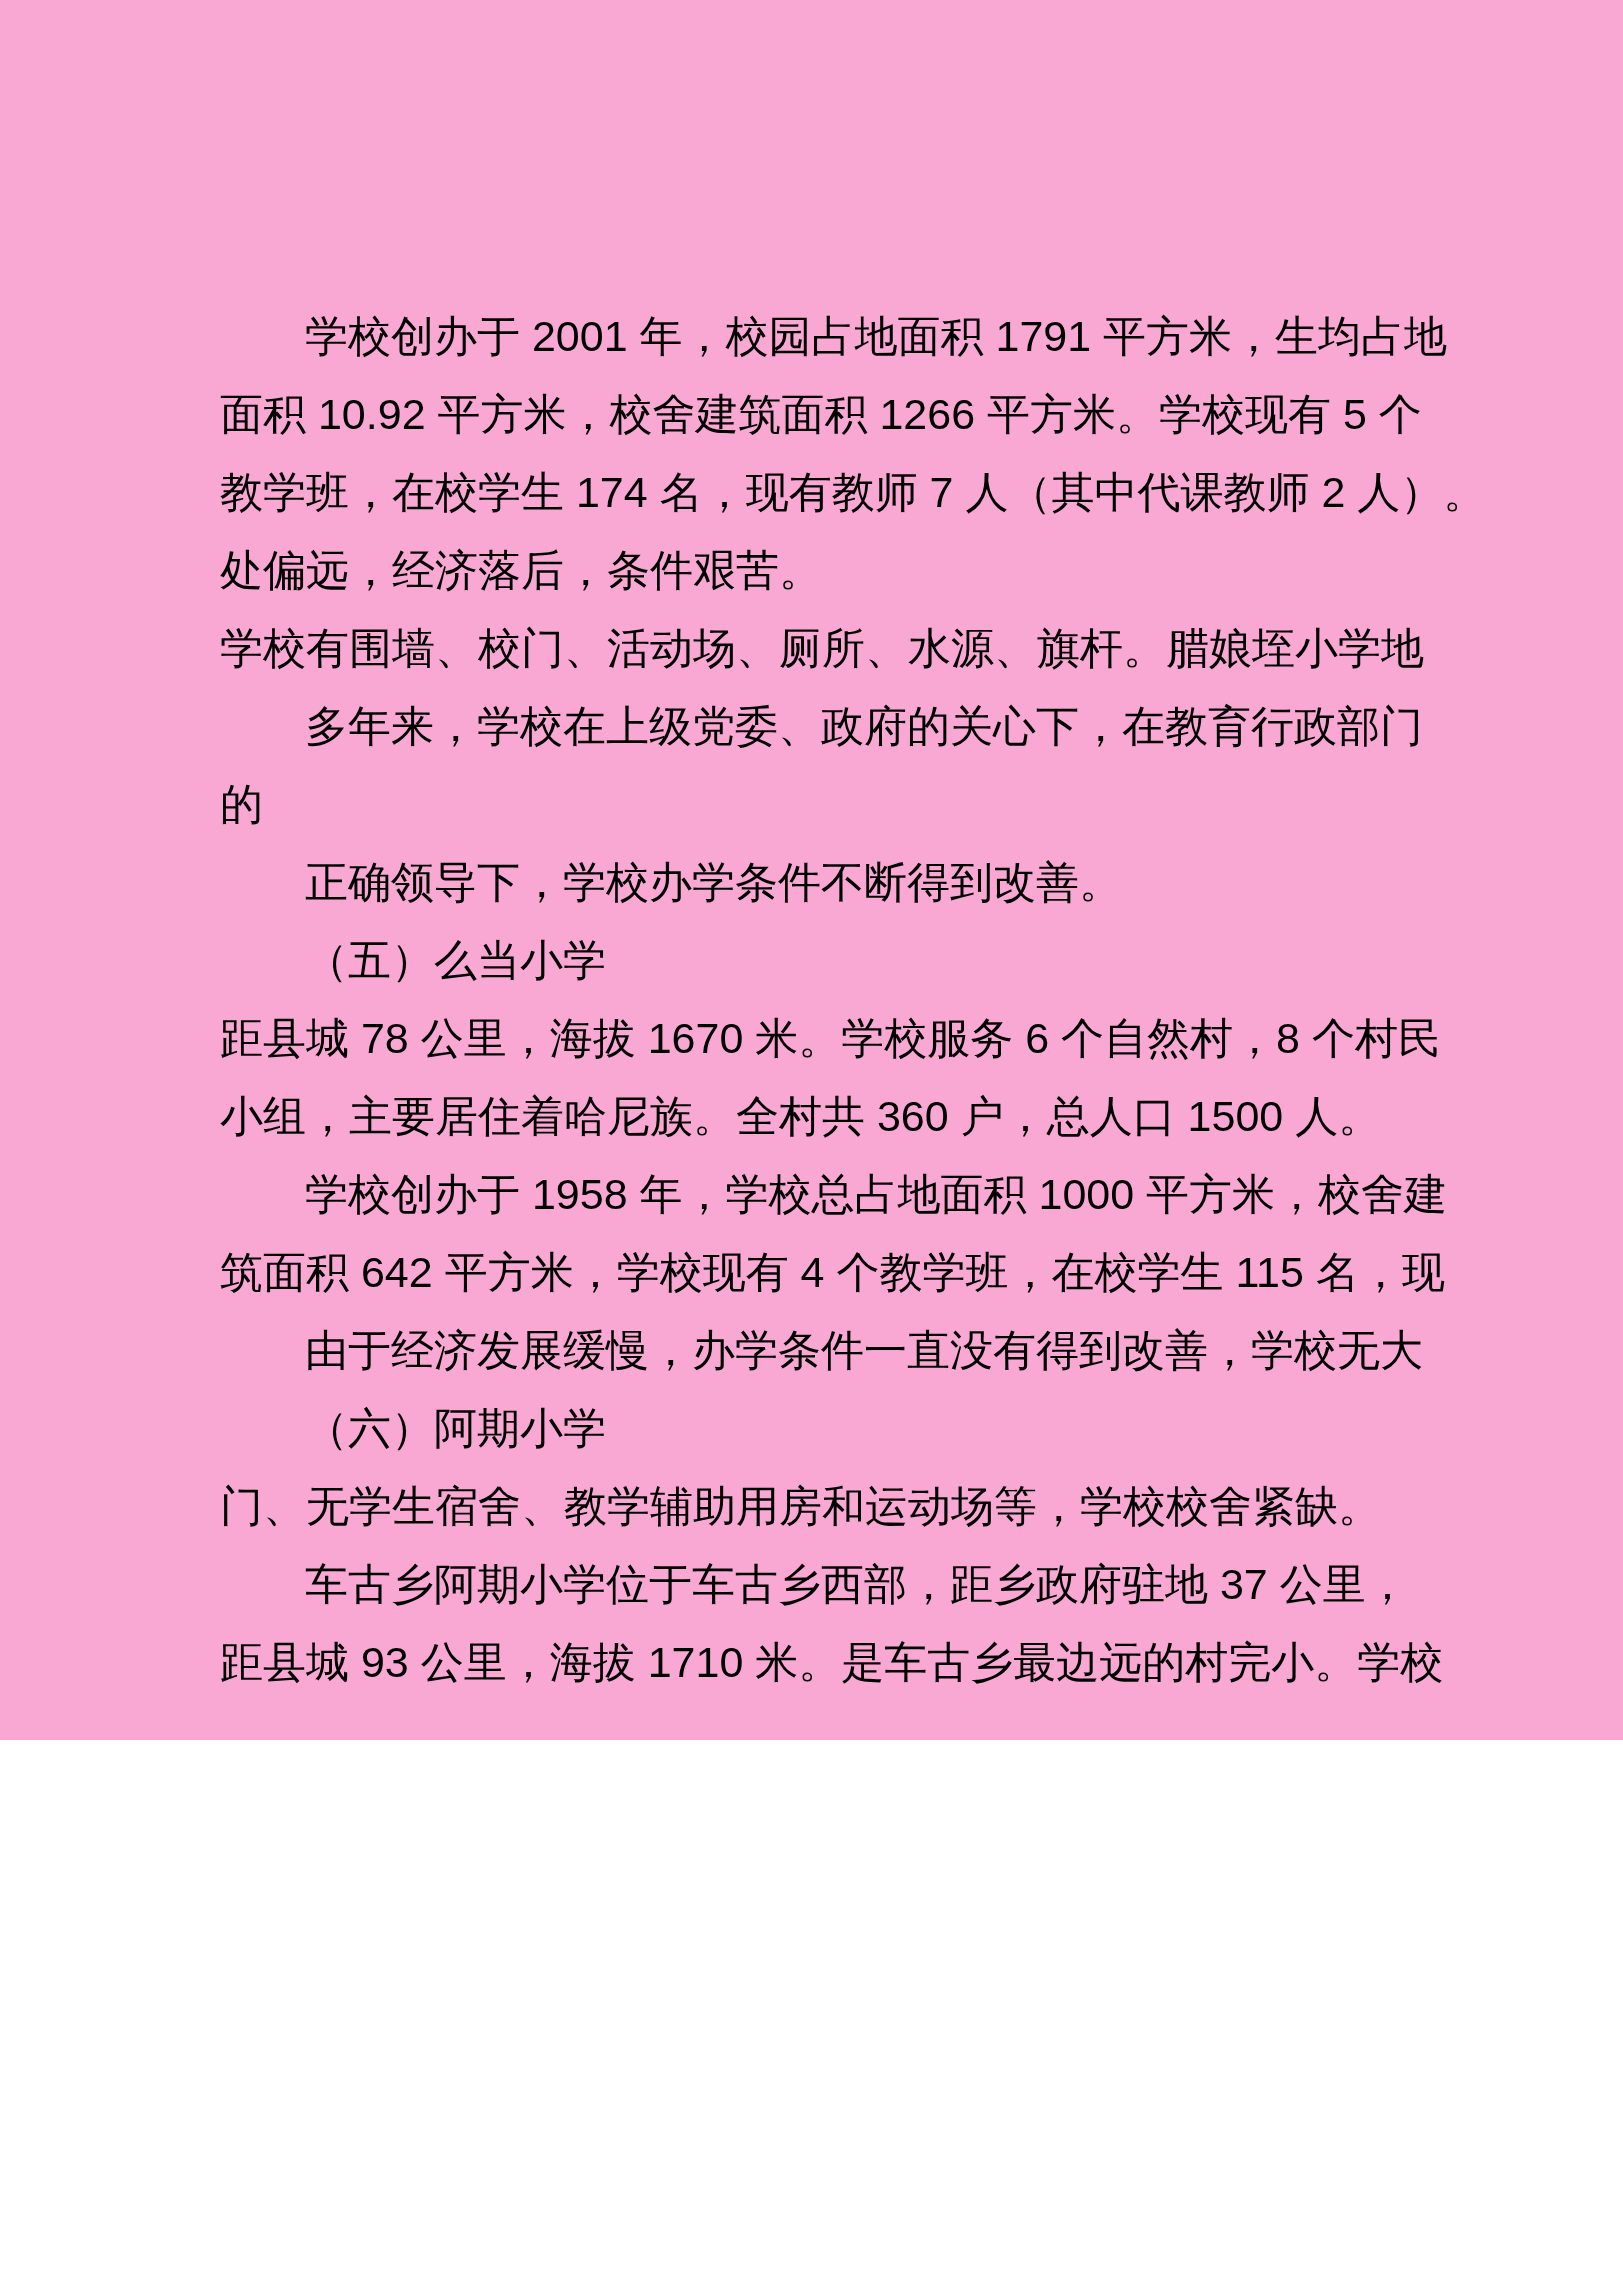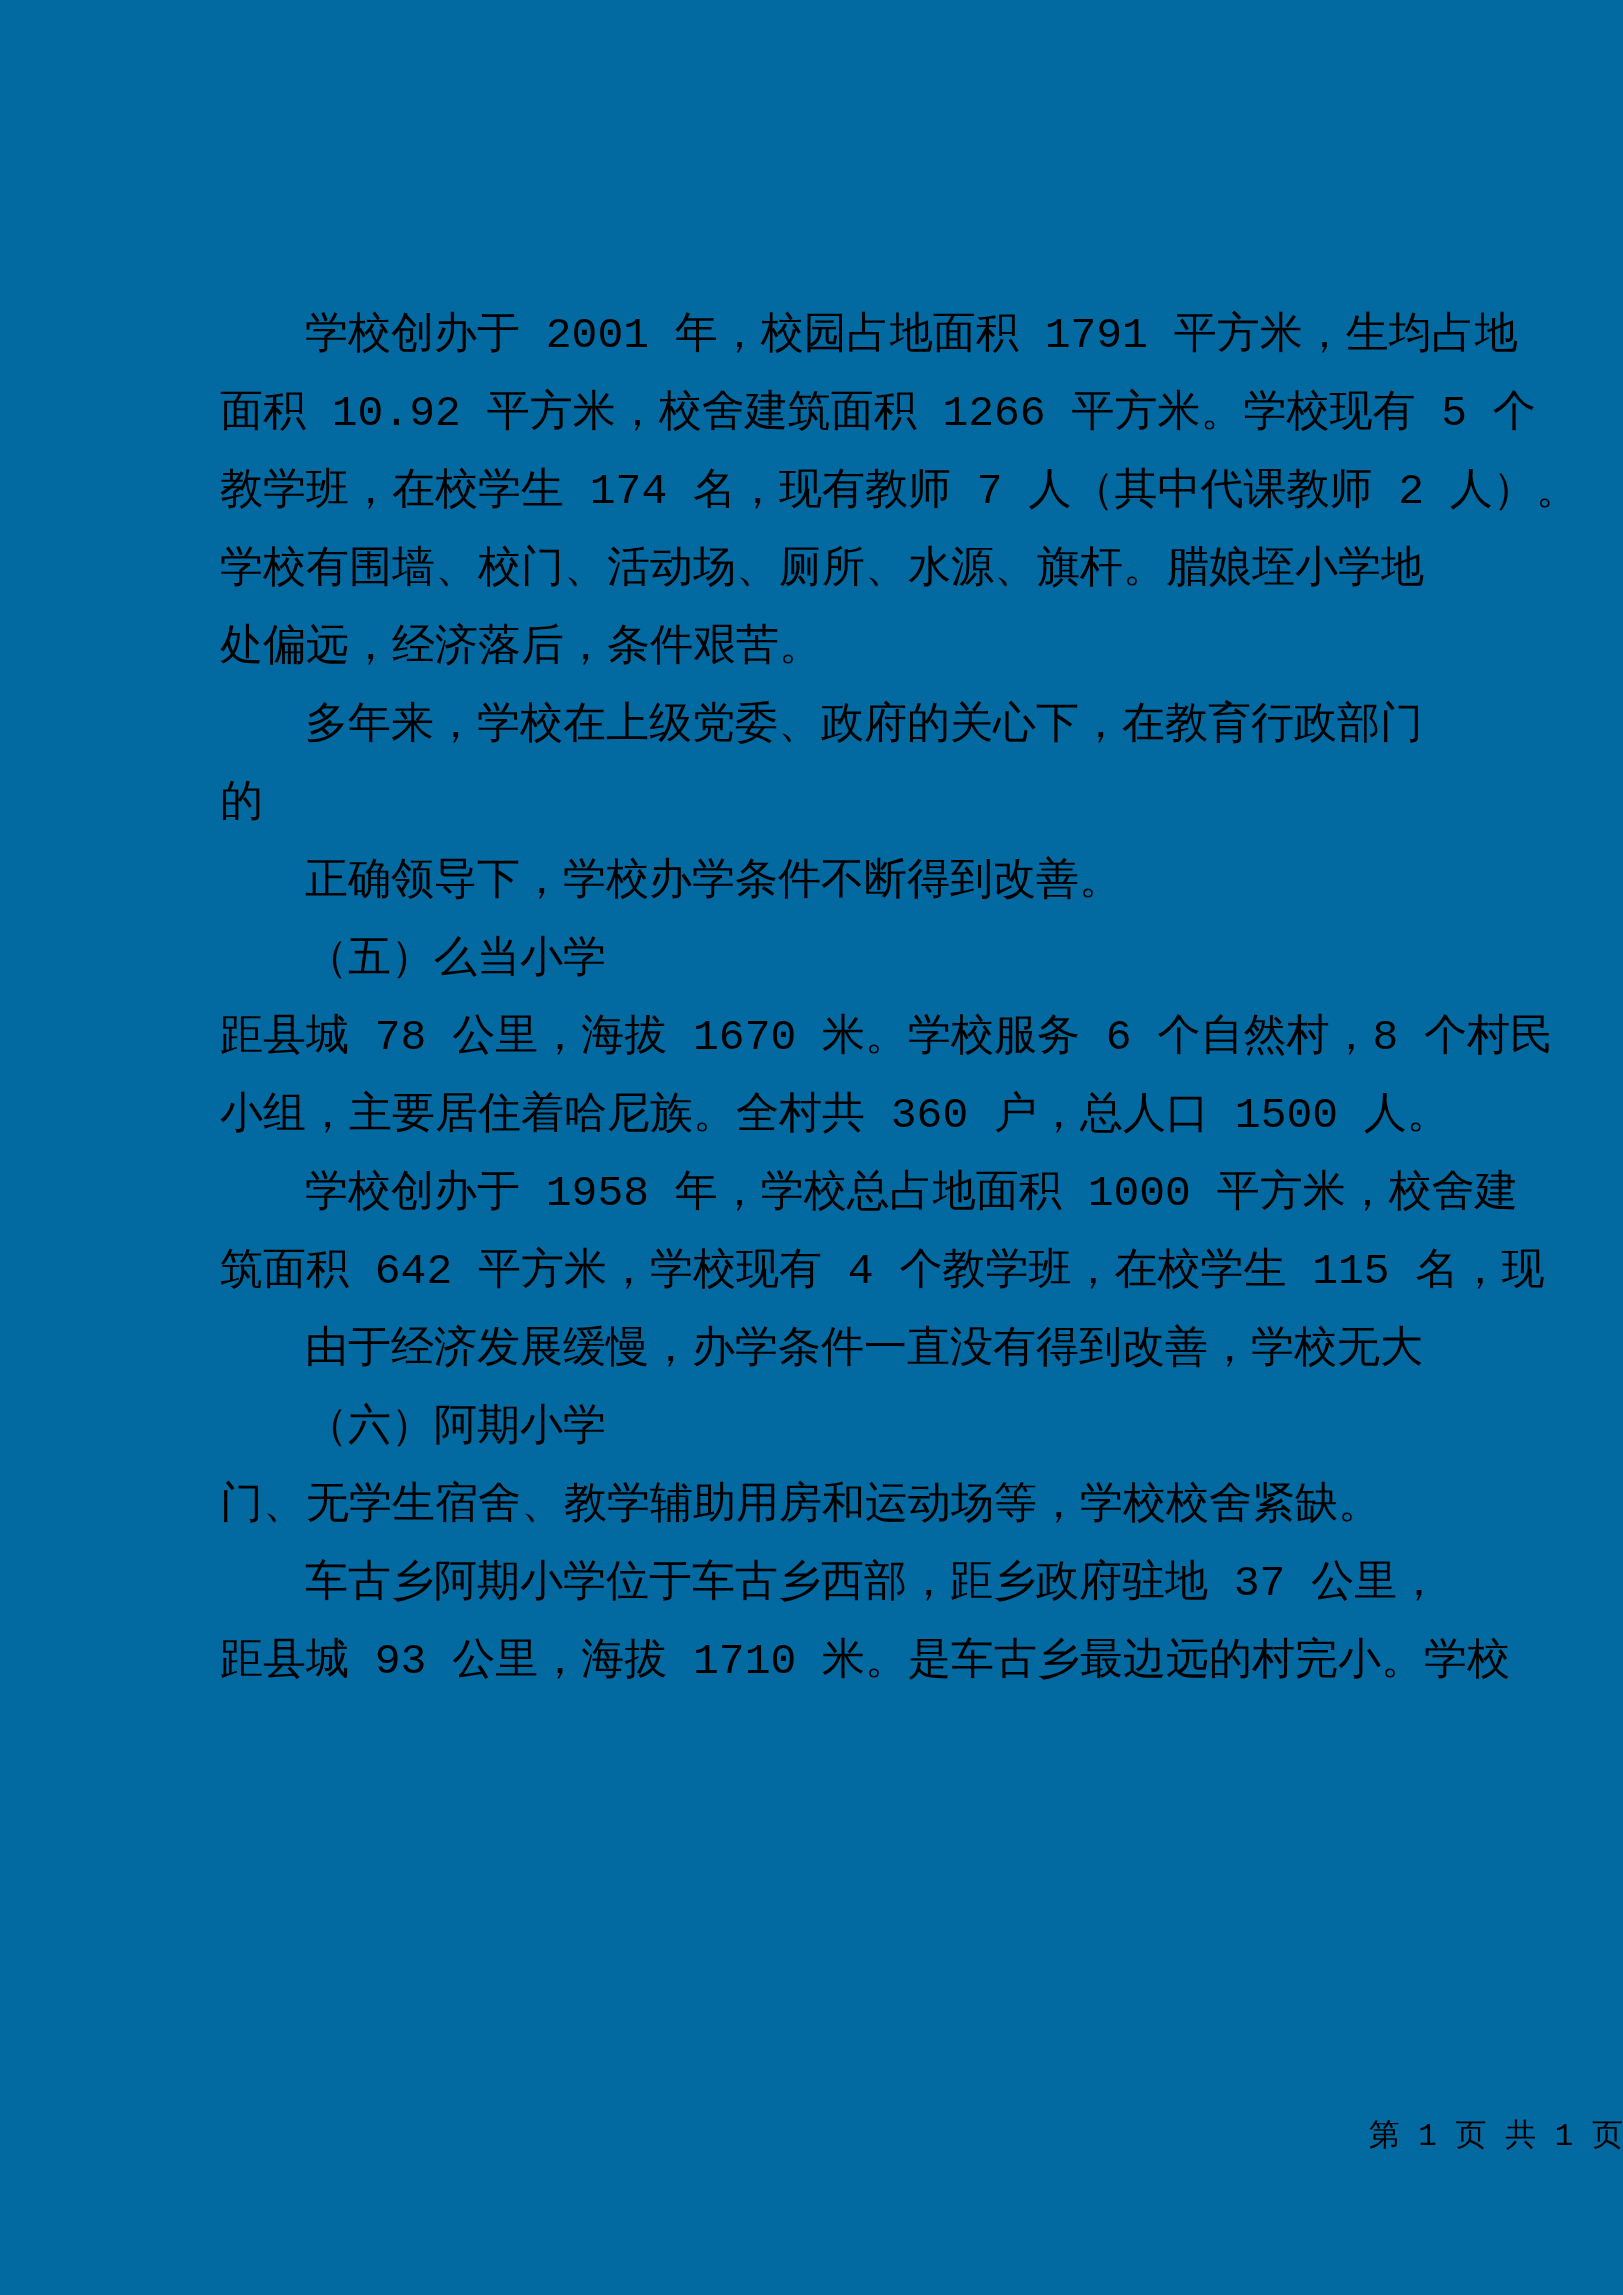--- a/index.html
+++ b/index.html
@@ -1,22 +1,22 @@
 <!DOCTYPE html>
 <html style="font-size:9px"><head>
 <meta charset="utf-8">
 <style>
   html, body { margin: 0; padding: 0; background: #ffffff; }
   .page {
     position: relative;
     width: 1623px;
-    height: 2295px;
-    background: #0369a1;
+    height: 1740px;
+    background: #f9a8d4;
     color: #000000;
-    font-family: Liberation Mono, monospace;
+    font-family: Liberation Sans, sans-serif;
     overflow: hidden;
   }
   .doc-body {
     position: absolute;
     left: 220px;
     top: 297px;
     width: 1211px;
   }
   .line {
     font-size: 43px;
@@ -38,22 +38,22 @@
   }
 </style>
 </head>
 <body>
 
 <div class="page">
   <div class="doc-body">
       <div class="line indent">学校创办于 2001 年，校园占地面积 1791 平方米，生均占地</div>
       <div class="line">面积 10.92 平方米，校舍建筑面积 1266 平方米。学校现有 5 个</div>
       <div class="line">教学班，在校学生 174 名，现有教师 7 人（其中代课教师 2 人）。</div>
+      <div class="line">处偏远，经济落后，条件艰苦。</div>
       <div class="line">学校有围墙、校门、活动场、厕所、水源、旗杆。腊娘垤小学地</div>
-      <div class="line">处偏远，经济落后，条件艰苦。</div>
       <div class="line indent">多年来，学校在上级党委、政府的关心下，在教育行政部门</div>
       <div class="line">的</div>
       <div class="line indent">正确领导下，学校办学条件不断得到改善。</div>
       <div class="line indent">（五）么当小学</div>
       <div class="line">距县城 78 公里，海拔 1670 米。学校服务 6 个自然村，8 个村民</div>
       <div class="line">小组，主要居住着哈尼族。全村共 360 户，总人口 1500 人。</div>
       <div class="line indent">学校创办于 1958 年，学校总占地面积 1000 平方米，校舍建</div>
       <div class="line">筑面积 642 平方米，学校现有 4 个教学班，在校学生 115 名，现</div>
       <div class="line indent">由于经济发展缓慢，办学条件一直没有得到改善，学校无大</div>
       <div class="line indent">（六）阿期小学</div>

